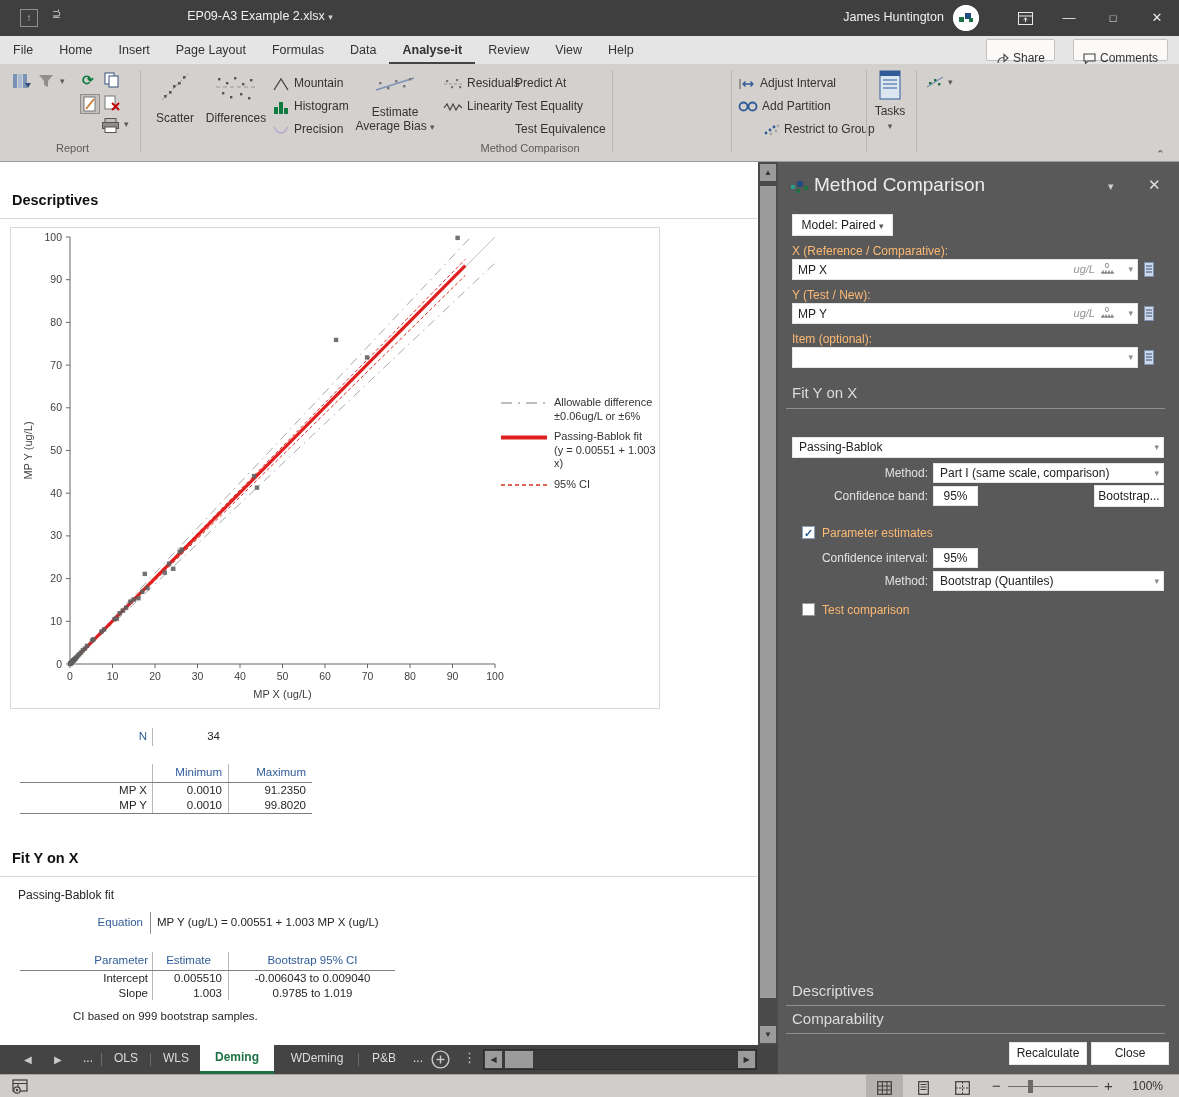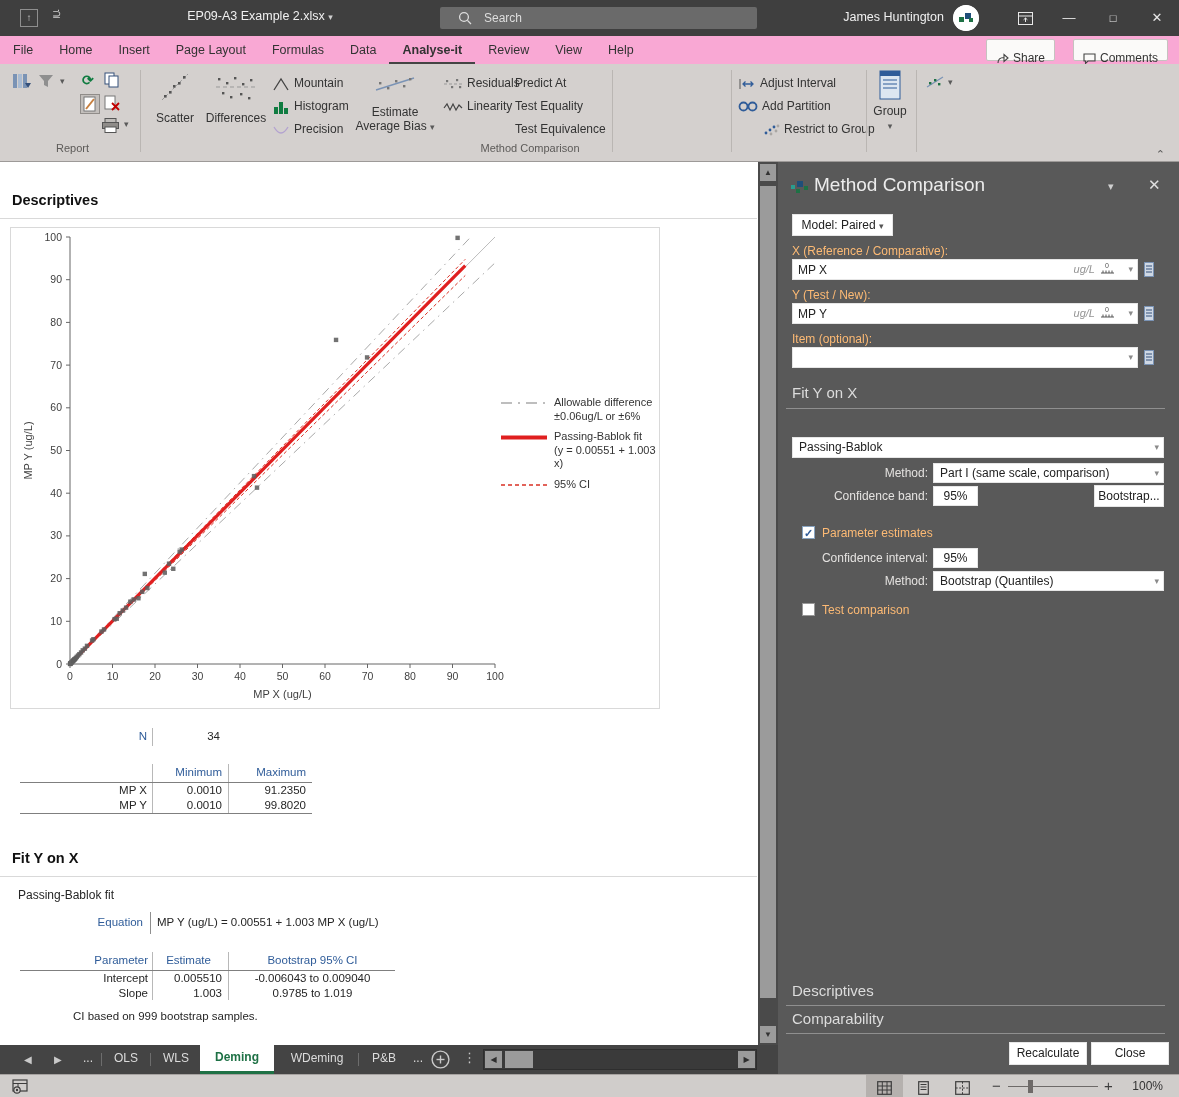--- a/index.html
+++ b/index.html
@@ -14,21 +14,21 @@
   .doc-title { position:absolute; left:120px; top:9px; width:280px; text-align:center; font-size:12.5px; color:#f0f0f0; }
   .searchbox { position:absolute; left:440px; top:7px; width:317px; height:22px; background:#6a6a6a; border-radius:2px; color:#dedede; font-size:12px; }
   .searchbox .mag { position:absolute; left:18px; top:4px; }
   .searchbox input { position:absolute; left:44px; top:1px; width:250px; height:20px; background:transparent; border:none; color:#dedede; font-size:12px; font-family:"Liberation Sans",sans-serif; outline:none; }
   .searchbox input::placeholder { color:#dedede; opacity:1; }
   .user-name { position:absolute; right:235px; top:10px; font-size:12.5px; color:#f0f0f0; }
   .avatar { position:absolute; right:200px; top:5px; width:26px; height:26px; border-radius:50%; background:#fff; overflow:hidden; }
   .wc { position:absolute; top:0; width:44px; height:36px; text-align:center; line-height:36px; font-size:13px; color:#e8e8e8; }
 
   
-  .tabrow { position:absolute; left:0; top:36px; width:1179px; height:28px; background:#f9a8d4; }
+  .tabrow { position:absolute; left:0; top:36px; width:1179px; height:28px; background:#e5e5e5; }
   .rtab { float:left; padding:0 13px; height:28px; line-height:28px; font-size:12.5px; color:#333; cursor:default; }
   .rtab.active { font-weight:bold; border-bottom:2px solid #444; }
   .tr-btn { position:absolute; top:3px; height:22px; background:#fbfaf9; border:1px solid #c6c2c0; border-radius:2px; font-size:12px; color:#333; line-height:20px; padding:8px 9px; }
 
   
   .ribbon { position:absolute; left:0; top:64px; width:1179px; height:98px; background:#d4d0ce; border-bottom:1px solid #9d9a98; font-size:12px; color:#333; }
   .vsep { position:absolute; top:6px; width:1px; height:82px; background:#bab6b3; }
   .grp-label { position:absolute; top:78px; font-size:11px; color:#5c5a58; text-align:center; }
   .row-item { position:absolute; height:22px; line-height:22px; white-space:nowrap; }
   .row-item .ic { display:inline-block; vertical-align:middle; margin-right:4px; }
@@ -95,27 +95,20 @@
   svg { display:block; }
   .inb { display:inline-block; vertical-align:middle; }
 </style>
 </head>
 <body>
 
 <div class="titlebar">
   <div class="qat1">↑</div>
   <div class="qat2">⊇︎̇</div>
   <div class="doc-title"><span>EP09-A3 Example 2.xlsx</span> <span class="chev" style="color:#cfcfcf">▾</span></div>
-  <div class="searchbox">
-    <svg class="mag" width="14" height="14" viewBox="0 0 14 14">
-        <circle cx="6" cy="6" r="4.4" fill="none" stroke="#dedede" stroke-width="1.3"></circle>
-        <line x1="9.4" y1="9.4" x2="13" y2="13" stroke="#dedede" stroke-width="1.3"></line>
-      </svg>
-    <input placeholder="Search" style="">
-  </div>
   <div class="user-name">James Huntington</div>
   <div class="avatar">
     <svg width="26" height="26" viewBox="0 0 26 26">
         <circle cx="13" cy="13" r="13" fill="#fff"></circle>
         <rect x="6" y="12" width="5" height="5" fill="#1e7145"></rect>
         <rect x="12" y="8" width="6" height="6" fill="#1f4e79"></rect>
         <rect x="16" y="13" width="4" height="4" fill="#1e7145"></rect>
       </svg>
   </div>
   <div class="wc" style="right:132px;">
@@ -306,21 +299,21 @@
   </div>
   <div class="vsep" style="left:866px;"></div>
   <div class="bigbtn" style="left:870px; top:6px; width:40px;">
     <svg width="22" height="30" viewBox="0 0 22 30" style="margin:0 auto;">
         <rect x="1" y="1" width="20" height="28" fill="#dce6f1" stroke="#2f5c99"></rect>
         <rect x="1" y="1" width="20" height="5" fill="#2f5c99"></rect>
         <line x1="4" y1="10" x2="18" y2="10" stroke="#2f5c99"></line>
         <line x1="4" y1="14" x2="18" y2="14" stroke="#2f5c99"></line>
         <line x1="4" y1="18" x2="18" y2="18" stroke="#2f5c99"></line>
       </svg>
-    <div class="lbl" style="margin-top:4px;"><span>Group</span><br><span class="chev">▾</span></div>
+    <div class="lbl" style="margin-top:4px;"><span>Tasks</span><br><span class="chev">▾</span></div>
   </div>
   <div class="vsep" style="left:916px;"></div>
   <span class="abs" style="left:925px; top:10px;">
     <svg width="20" height="16" viewBox="0 0 20 16">
         <line x1="2" y1="13" x2="18" y2="3" stroke="#7a93b5" stroke-width="1.2"></line>
         <g fill="#1e7145">
           <rect x="4" y="8" width="2.4" height="2.4"></rect>
           <rect x="9" y="5" width="2.4" height="2.4"></rect>
           <rect x="13" y="9" width="2.4" height="2.4"></rect>
         </g>

